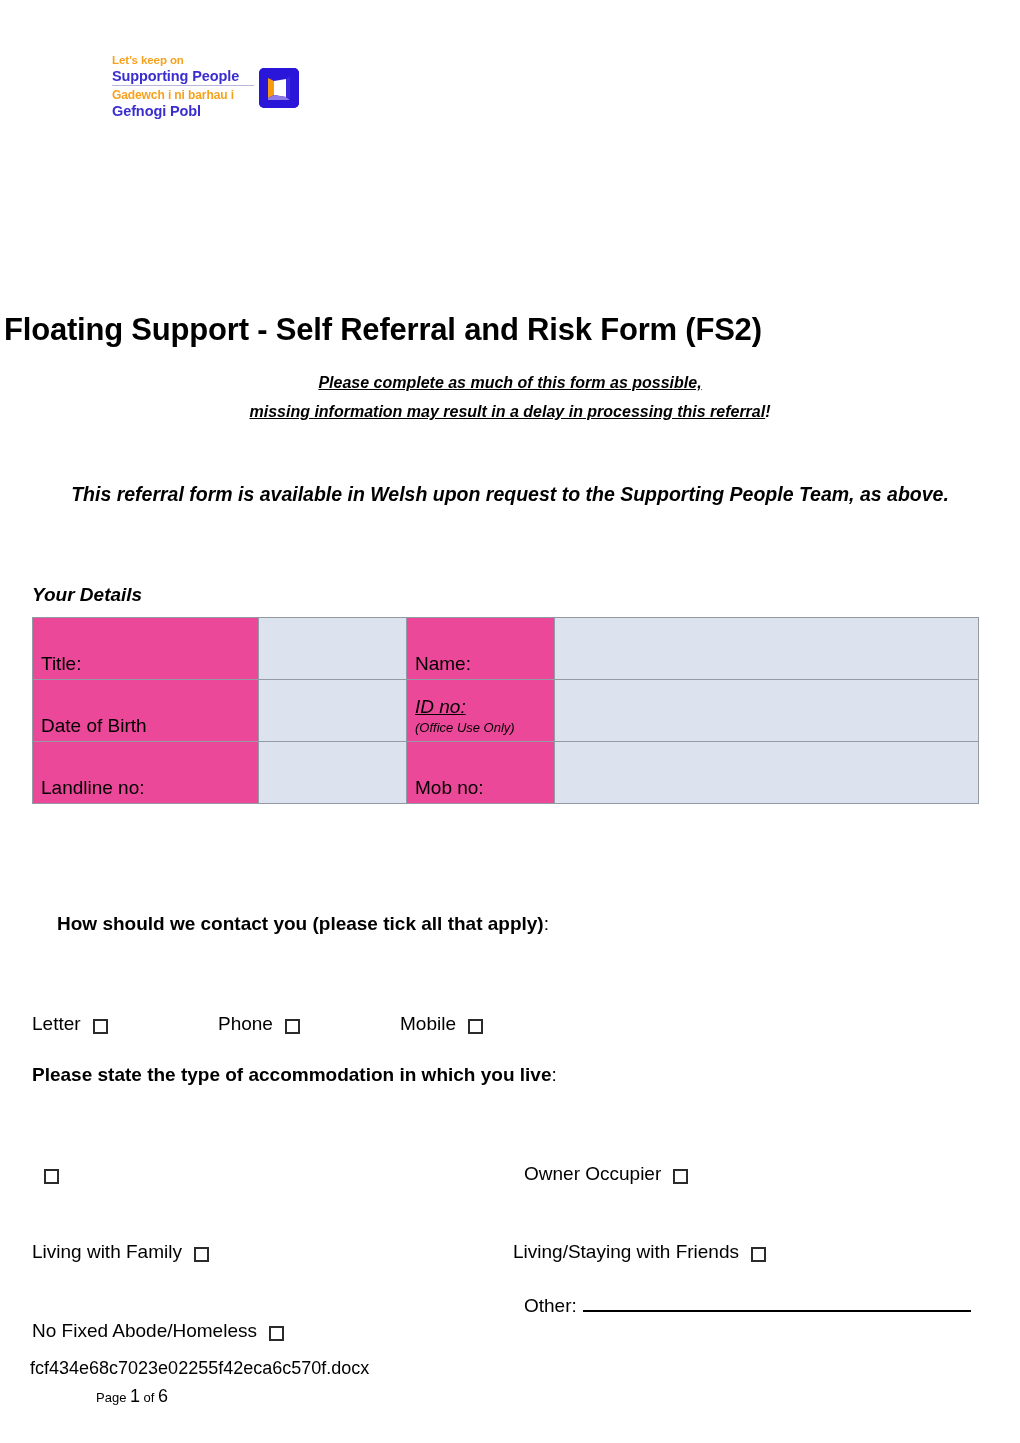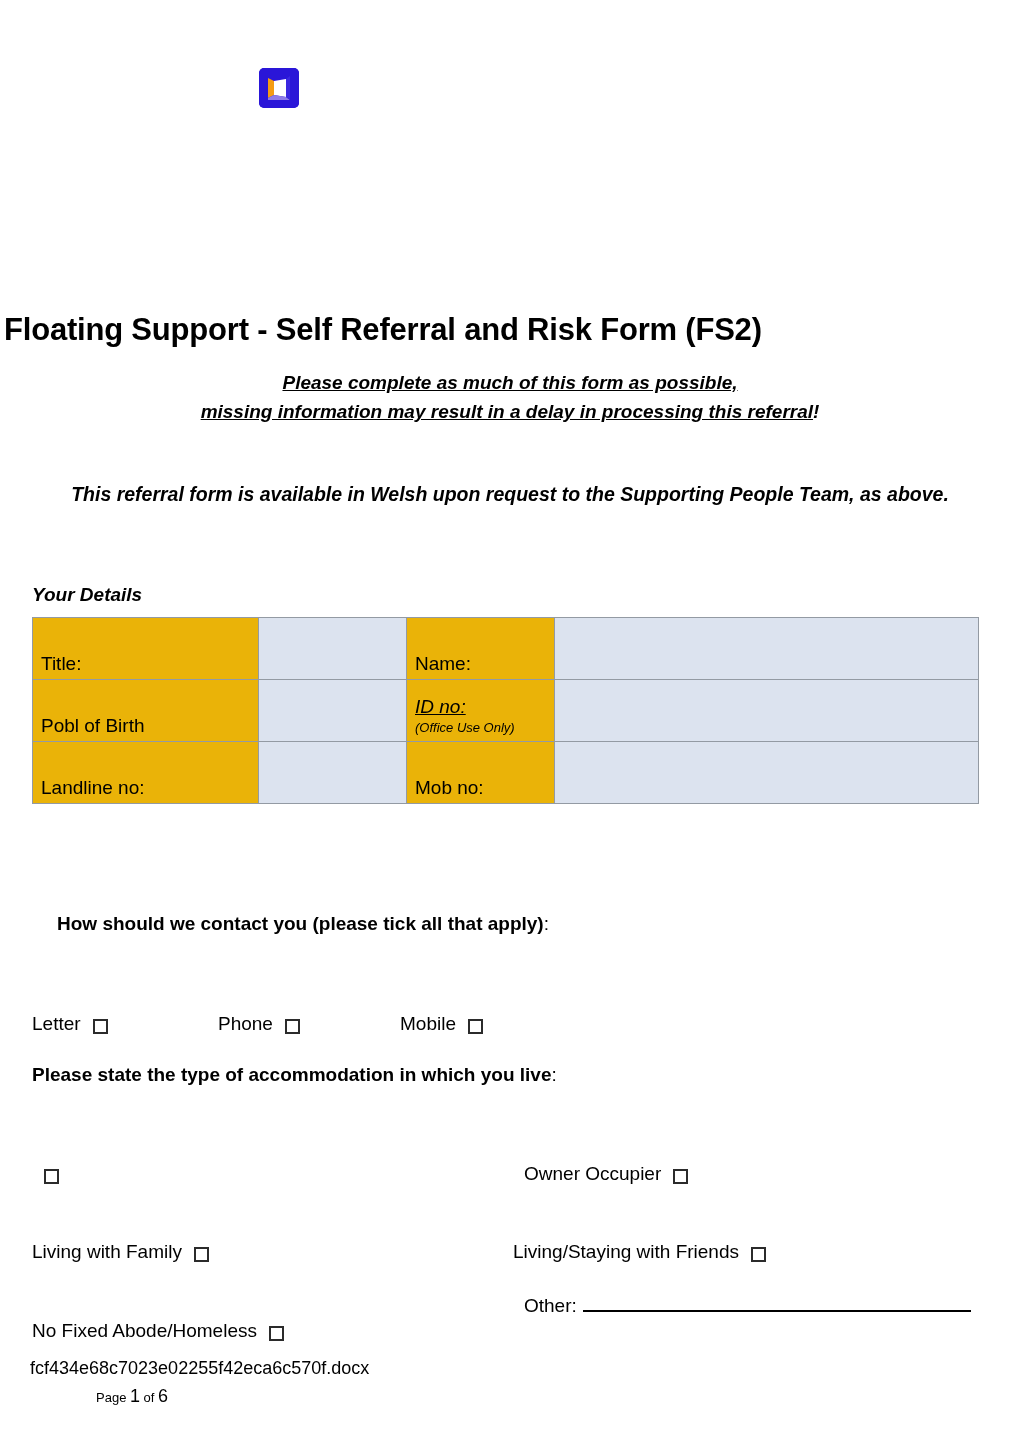--- a/index.html
+++ b/index.html
@@ -74,21 +74,21 @@
     letter-spacing: -0.2px;
   }
   .subtitle-wrap {
     position: absolute;
     left: 0;
     top: 368px;
     width: 1020px;
     text-align: center;
   }
   .subtitle-line {
-    font-size: 19px;
+    font-size: 16px;
     font-weight: bold;
     font-style: italic;
     line-height: 29px;
   }
   .subtitle-line .u { text-decoration: underline; }
 
   .welsh-note {
     position: absolute;
     left: 60px;
     top: 476px;
@@ -120,21 +120,21 @@
   }
   table.details td {
     border: 1px solid #939aa3;
     vertical-align: bottom;
     font-size: 19px;
     padding: 0 0 4px 8px;
     height: 62px;
     box-sizing: border-box;
   }
   td.fill { background: #dce3ef; }
-  td.white { background: #eab308; }
+  td.white { background: #ec4899; }
   .cell-id-main {
     font-size: 19px;
     font-style: italic;
     line-height: 24px;
     text-decoration: underline;
   }
   .cell-id-sub {
     font-size: 13px;
     font-style: italic;
     line-height: 18px;
@@ -219,20 +219,27 @@
     top: 1386px;
     font-size: 13px;
     margin-left: 8px;
   }
   .footer-page .num { font-size: 18px; }
 </style>
 </head>
 <body>
 
 <div class="logo-block">
+  <div class="logo-text">
+    <div class="logo-line l1">Let’s keep on</div>
+    <div class="logo-line l2"><span>Supporting </span><span class="bold2">People</span></div>
+    <div class="logo-rule"></div>
+    <div class="logo-line l3">Gadewch i ni barhau i</div>
+    <div class="logo-line l4"><span>Gefnogi </span><span class="bold2">Pobl</span></div>
+  </div>
   <div class="logo-mark">
     <svg width="40" height="40" viewBox="0 0 40 40" aria-hidden="true">
       <rect x="0" y="0" width="40" height="40" rx="5" fill="#2a16d8"></rect>
       <polygon points="9,10 15,13 15,27 9,30" fill="#f59c12"></polygon>
       <polygon points="15,13 27,11 27,29 15,27" fill="#ffffff"></polygon>
       <polygon points="9,30 15,27 27,29 31,32 9,32" fill="#8e7ce8"></polygon>
       <polygon points="27,11 31,8 31,32 27,29" fill="#3a27e0"></polygon>
     </svg>
   </div>
 </div>
@@ -256,21 +263,21 @@
     <col style="width:424px">
   </colgroup>
   <tbody>
     <tr>
       <td class="white">Title:</td>
       <td class="fill"></td>
       <td class="white">Name:</td>
       <td class="fill"></td>
     </tr>
     <tr>
-      <td class="white">Pobl of Birth</td>
+      <td class="white">Date of Birth</td>
       <td class="fill"></td>
       <td class="white idcell">
         <div class="cell-id-main">ID no:</div>
         <div class="cell-id-sub">(Office Use Only)</div>
       </td>
       <td class="fill"></td>
     </tr>
     <tr>
       <td class="white">Landline no:</td>
       <td class="fill"></td>

